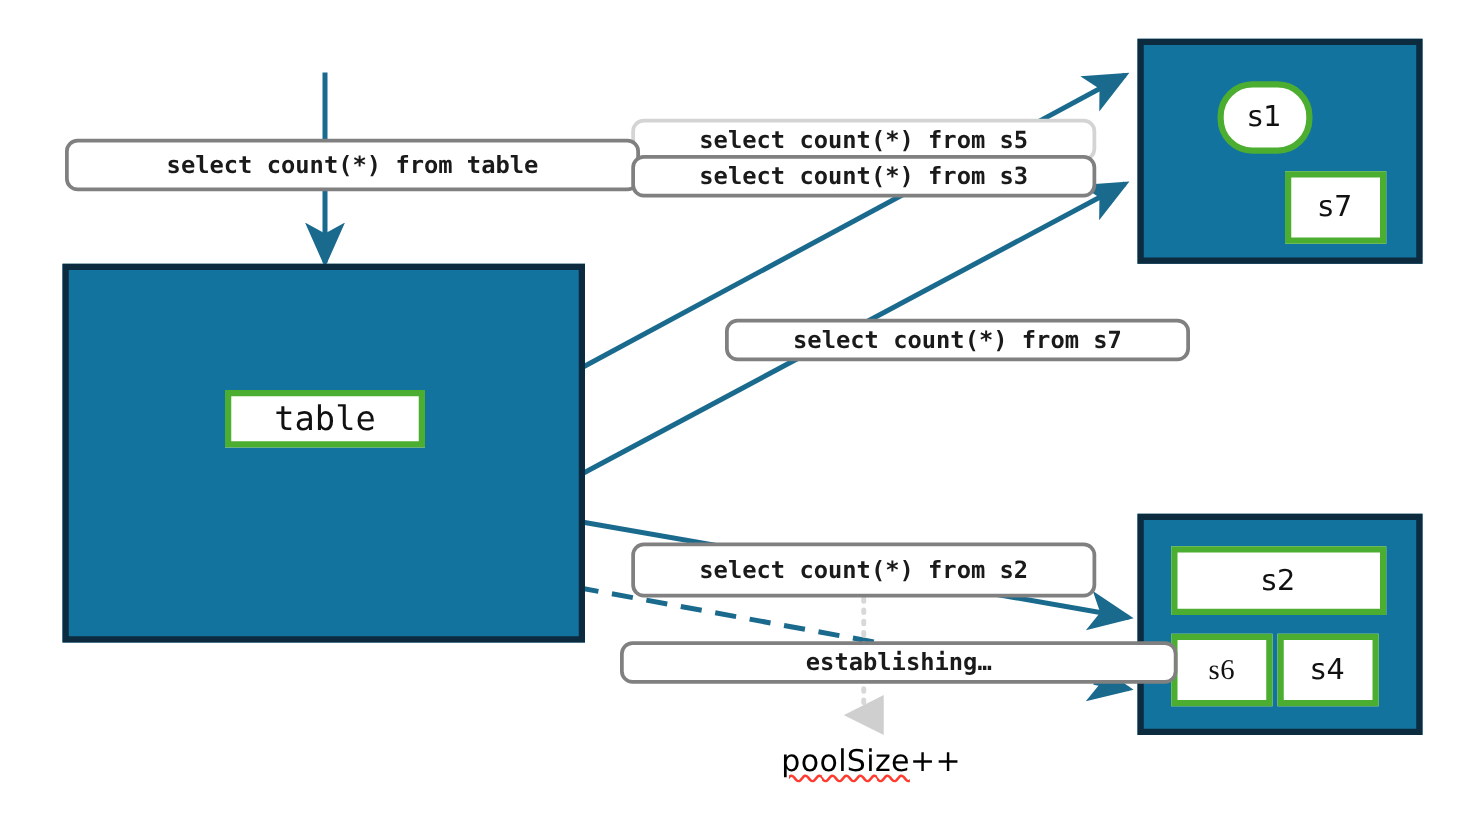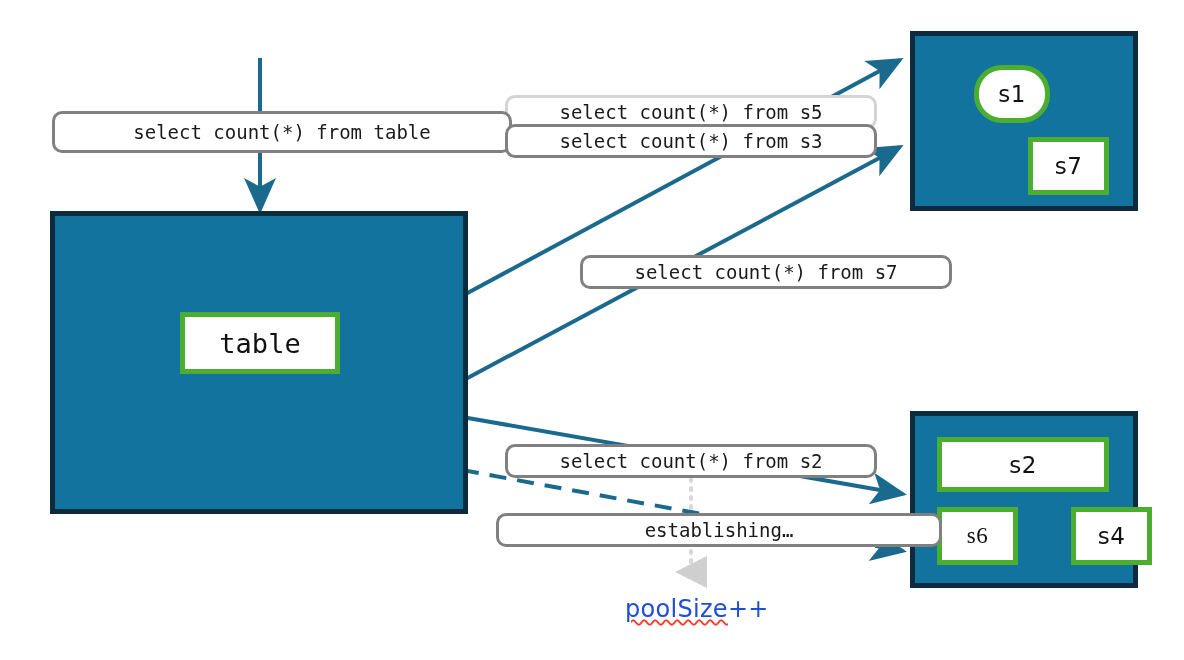--- a/index.html
+++ b/index.html
@@ -61,35 +61,36 @@
     border: 3px solid #808080;
     border-radius: 10px;
     box-sizing: border-box;
     display: flex;
     align-items: center;
     justify-content: center;
     font-family: "DejaVu Sans Mono", monospace;
     font-size: 19px;
     color: #1a1a1a;
     white-space: nowrap;
+    font-weight: bold;
   }
   .pill.light {
     border-color: #D4D4D4;
     z-index: 6;
   }
   .pill.dark {
     z-index: 7;
   }
 
   
   .ghost-text {
     position: absolute;
     font-family: "DejaVu Sans", sans-serif;
     font-size: 24px;
-    color: #1d4ed8;
+    color: #000000;
     white-space: nowrap;
     letter-spacing: 0.3px;
   }
   .ghost-text .squiggle {
     border-bottom: 2px wavy #FF3B30;
     text-decoration: underline;
     text-decoration-color: #FF3B30;
     text-decoration-style: wavy;
     text-decoration-thickness: 1.5px;
     text-underline-offset: 2px;
@@ -126,36 +127,36 @@
 
     <line x1="691" y1="452" x2="691" y2="572" stroke="#D8D8D8" stroke-width="4" stroke-dasharray="2 7" stroke-linecap="round" marker-end="url(#ah-gray)"></line>
   </svg>
 
   <div class="group-box layer-boxes" style="left:50px; top:211px; width:418px; height:303px;"></div>
 
   <div class="group-box layer-boxes" style="left:910px; top:31px; width:228px; height:180px;"></div>
 
   <div class="group-box layer-boxes" style="left:910px; top:411px; width:228px; height:177px;"></div>
 
-  <div class="node-box mono layer-boxes" style="left:180px; top:312px; width:160px; height:62px; z-index:5;">table</div>
+  <div class="node-box mono layer-boxes" style="left:180px; top:312px; width:160px; height:46px; z-index:5;">table</div>
 
   <div class="node-box layer-boxes" style="left:974px; top:65px; width:76px; height:58px; z-index:5;border-radius:28px;">s1</div>
   <div class="node-box layer-boxes" style="left:1028px; top:137px; width:81px; height:58px; z-index:5;">s7</div>
 
   <div class="node-box layer-boxes" style="left:937px; top:437px; width:172px; height:55px; z-index:5;">s2</div>
   <div class="node-box layer-boxes" style="left:937px; top:507px; width:81px; height:58px; z-index:5;font-family:Liberation Serif, serif;">s6</div>
-  <div class="node-box layer-boxes" style="left:1071px; top:507px; width:81px; height:58px; z-index:5;">s4</div>
+  <div class="node-box layer-boxes" style="left:1022px; top:507px; width:81px; height:58px; z-index:5;">s4</div>
 
   <div class="pill dark" style="left:52px; top:111px; width:460px; height:42px;">select count(*) from table</div>
 
   <div class="pill light" style="left:505px; top:95px; width:372px; height:34px;">select count(*) from s5</div>
 
   <div class="pill dark" style="left:505px; top:124px; width:372px; height:34px;">select count(*) from s3</div>
 
   <div class="pill dark" style="left:580px; top:255px; width:372px; height:34px;">select count(*) from s7</div>
 
-  <div class="pill dark" style="left:505px; top:444px; width:372px; height:34px;">select count(*) from s2</div>
+  <div class="pill dark" style="left:505px; top:434px; width:372px; height:44px;">select count(*) from s2</div>
 
   <div class="pill dark" style="left:496px; top:513px; width:446px; height:34px;">establishing…</div>
 
   <div class="ghost-text layer-text" style="left:625px; top:595px;"><span class="squiggle">poolSize</span><span>++</span></div>
 
 </div>
 
 </body></html>

